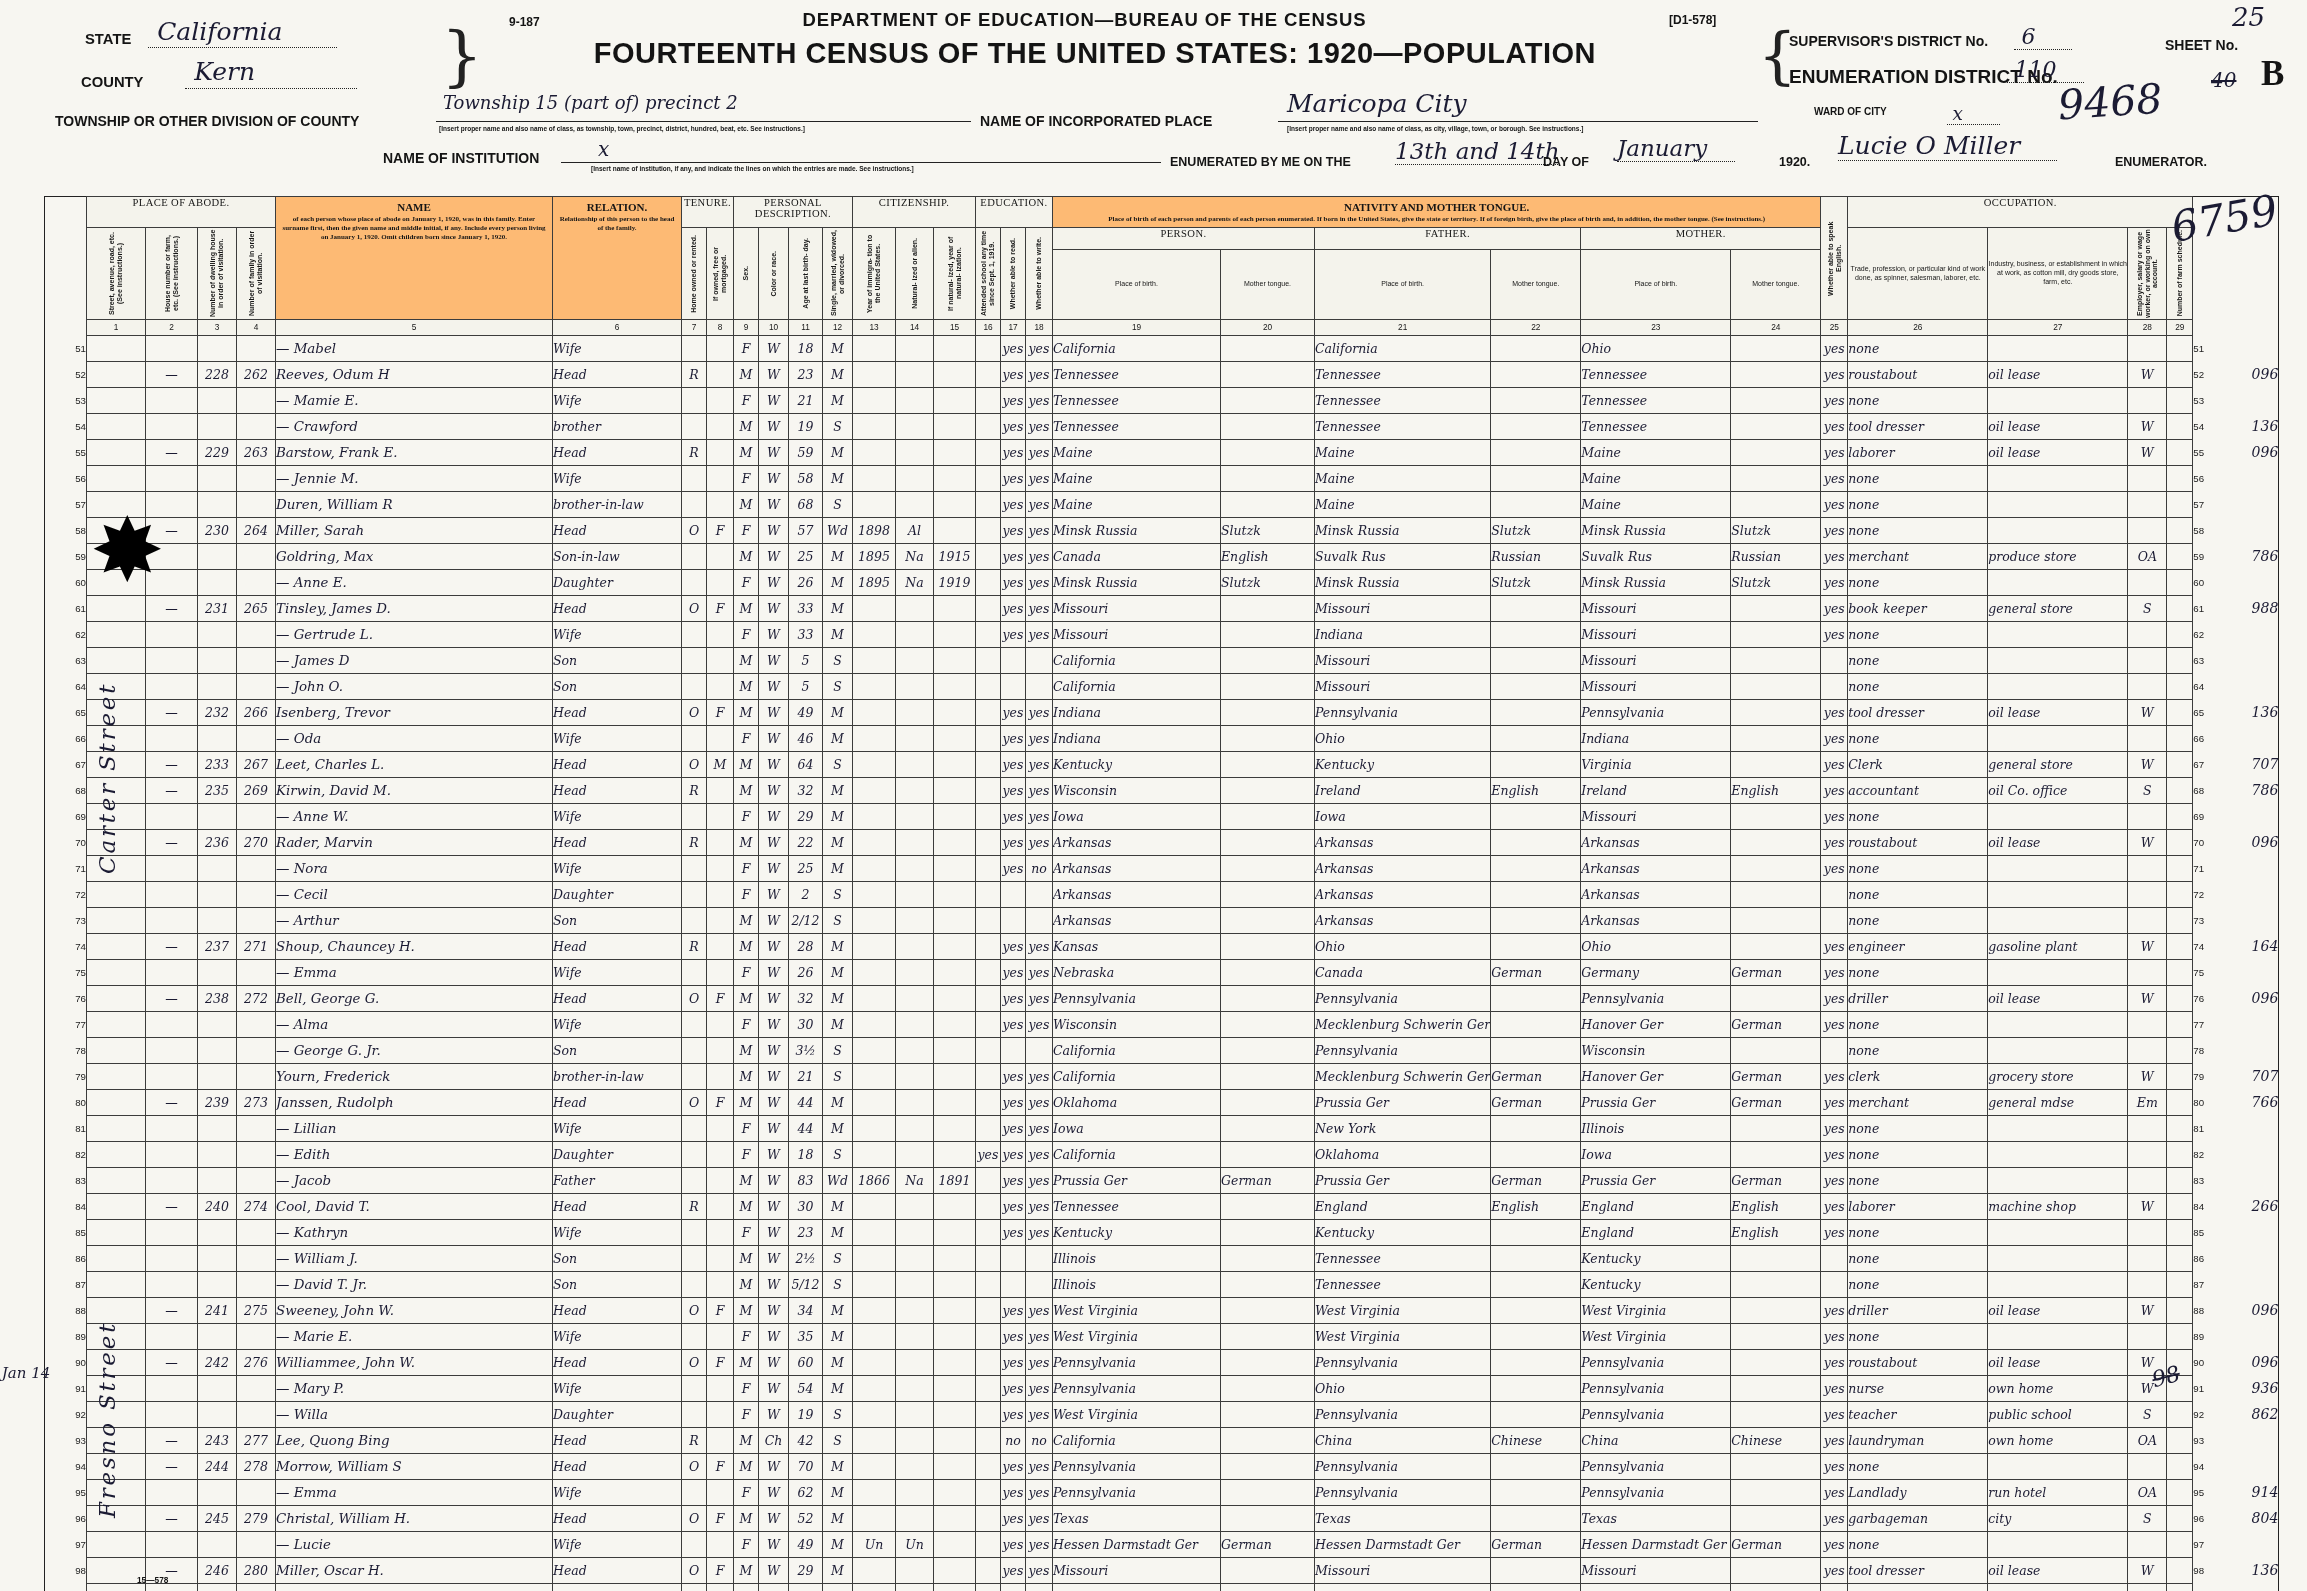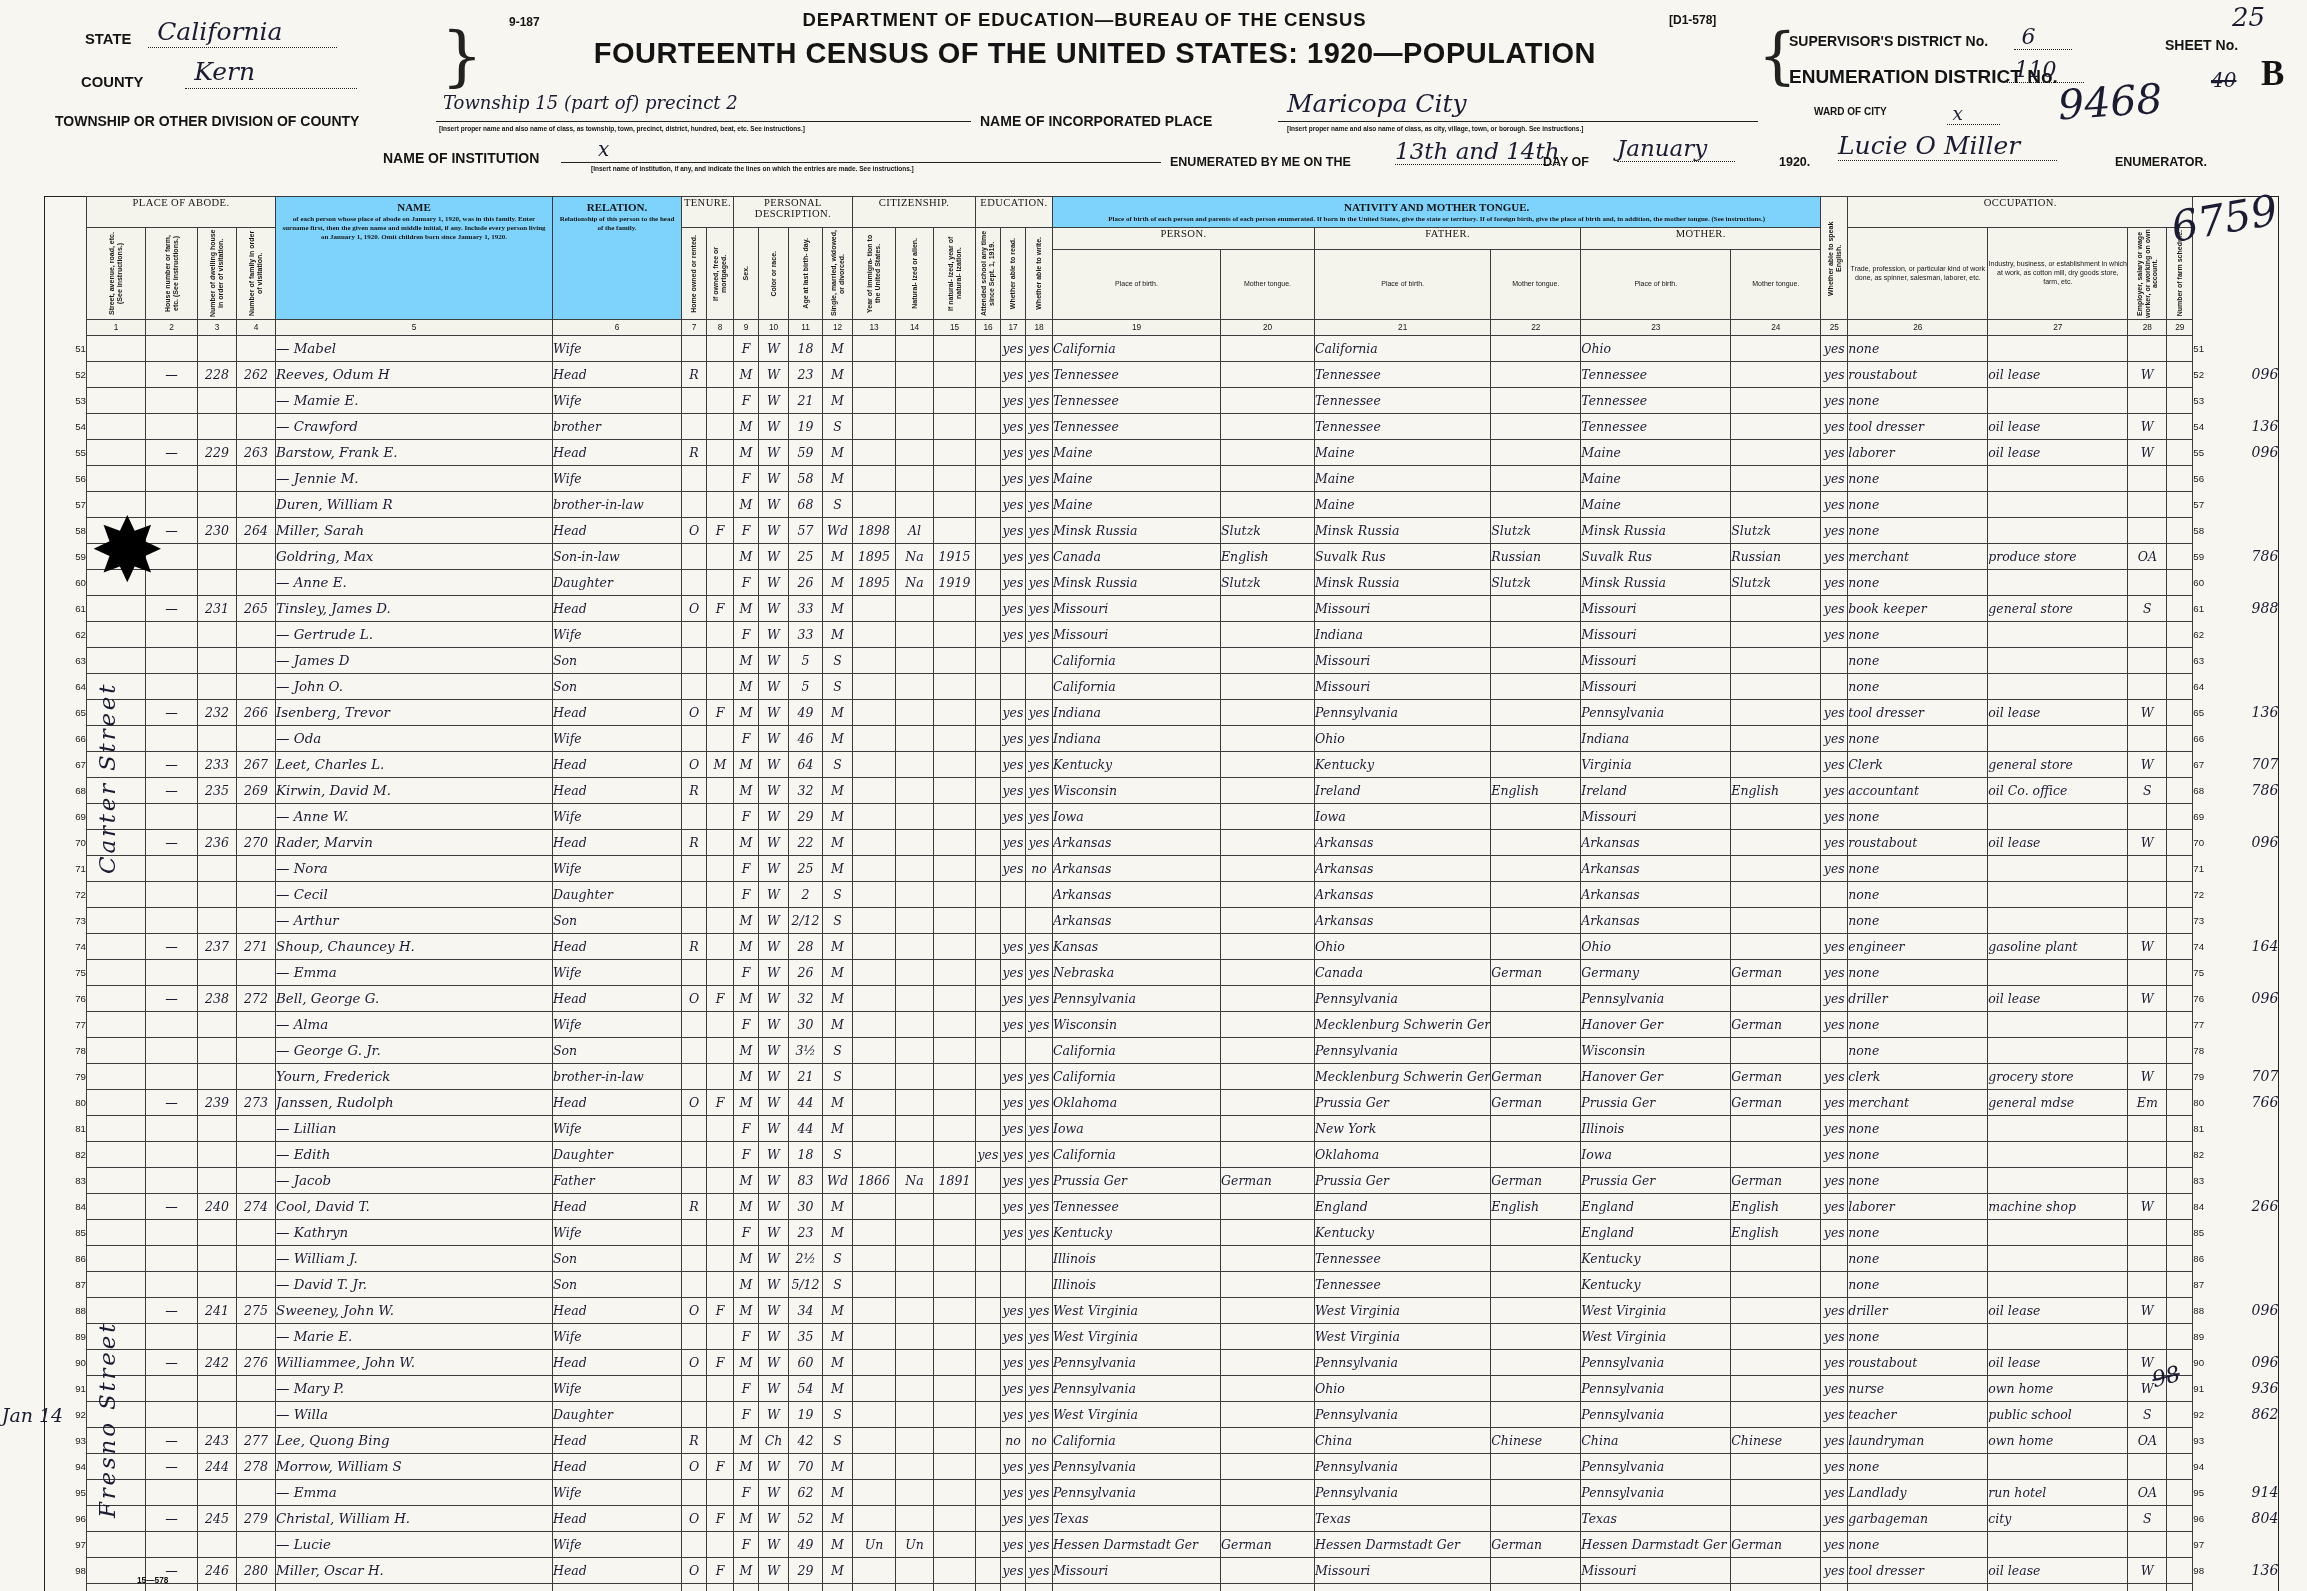--- a/index.html
+++ b/index.html
@@ -14,21 +14,21 @@
   
   .hw{font-family:"DejaVu Serif", serif; font-style:italic; color:#1b1b33; white-space:nowrap;}
   .hwa{position:absolute;}
   .strike{text-decoration:line-through;}
   
   #grid{position:absolute; left:44px; top:196px; border-collapse:collapse; table-layout:fixed;}
   #grid th, #grid td{border:0.9px solid #3c3c3c; padding:0; overflow:hidden; font-weight:normal;}
   #grid .gut, #grid .gut2{border:none !important; background:transparent;}
   #grid{border:1.8px solid #222;}
   th.grp{font-family:"Liberation Serif", serif; font-weight:bold; font-size:10.6px; letter-spacing:0.4px; text-align:center; vertical-align:top; padding-top:2.8px; background:#f4f3ec;}
-  th.big{font-family:"Liberation Serif", serif; background:#7dd3fc; vertical-align:top;}
+  th.big{font-family:"Liberation Serif", serif; background:#fdba74; vertical-align:top;}
   th.big .t{font-weight:bold; font-size:11px; margin-top:3.7px; text-align:center;}
   th.big .d{font-weight:bold; font-size:7px; line-height:1.25; padding:2.8px 4.6px; text-align:center; white-space:normal;}
   th.vt{background:#f4f3ec;}
   th.vt span{display:block; margin:0 auto; writing-mode:vertical-rl; transform:rotate(180deg); font-size:7px; font-weight:bold; line-height:1.1; white-space:normal; max-height:89px; text-align:center; font-family:"Liberation Sans",sans-serif;}
   th.desc{font-size:7px; font-weight:bold; line-height:1.25; white-space:normal; vertical-align:middle; padding:1.8px 3.7px; text-align:center; background:#f4f3ec;}
   th.num{font-size:8.3px; font-weight:bold; text-align:center; height:14.8px; background:#f4f3ec;}
   tbody td{height:25px; font-size:11.5px; text-align:center;}
   tbody tr.r5 td{border-bottom-width:2.3px; border-bottom-color:#1d1d1d;}
   td.c-left{text-align:left; padding-left:5.5px;}
   td .hwc{font-family:"DejaVu Serif",serif; font-style:italic; color:#1b1b33; font-size:12.5px; white-space:nowrap;}
@@ -1929,18 +1929,18 @@
           <td></td>
           <td class="gut2">99</td>
           <td class="codec"></td>
         </tr>
       </tbody>
   </table>
 
   <div id="star" style="left:90px; top:506px;">✸</div>
   <div class="street-label" style="left:94px; top:565px; height:425px;">Carter Street</div>
   <div class="street-label" style="left:94px; top:1275px; height:288px;">Fresno Street</div>
-  <div class="hwa hw" style="left:1.8px; top:1364px; font-size:19px;margin-top:40px;">Jan 14</div>
+  <div class="hwa hw" style="left:1.8px; top:1364px; font-size:15px;">Jan 14</div>
   <div class="hwa hw" style="left:2171px; top:194px; font-size:42px; transform:rotate(-10deg);">6759</div>
   <div class="hwa hw strike" style="left:2152px; top:1364px; font-size:22px; transform:rotate(-14deg);">98</div>
   <div class="pr pr-b" style="left:137px; top:1575px; font-size:8.3px;">15—578</div>
 </div>
 
 
 </body></html>

